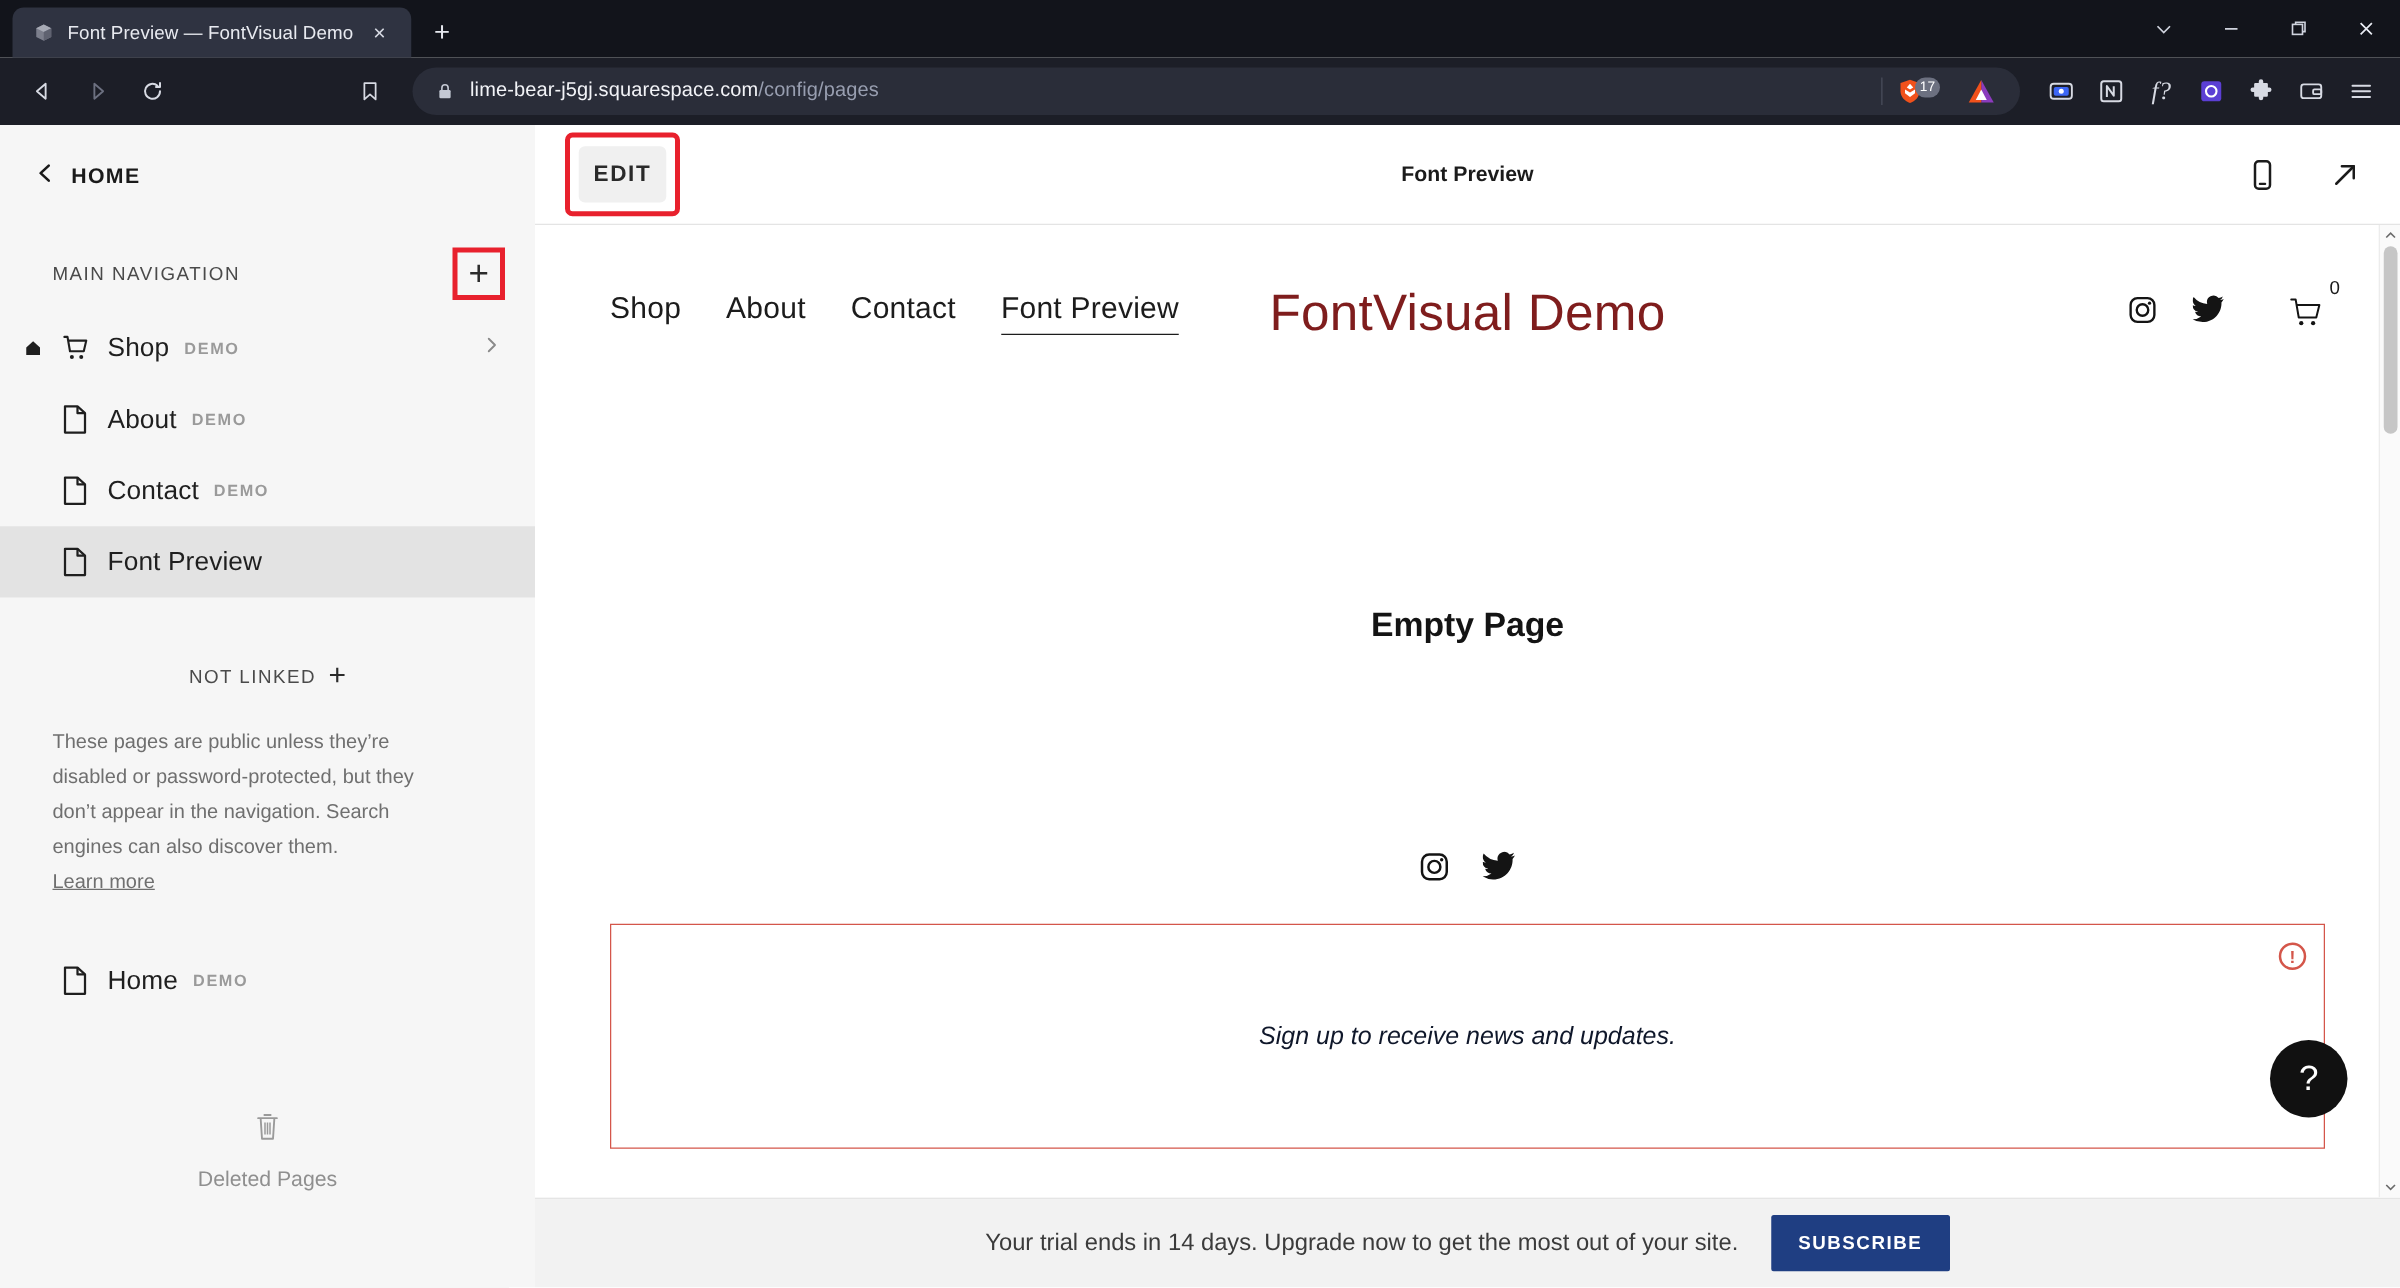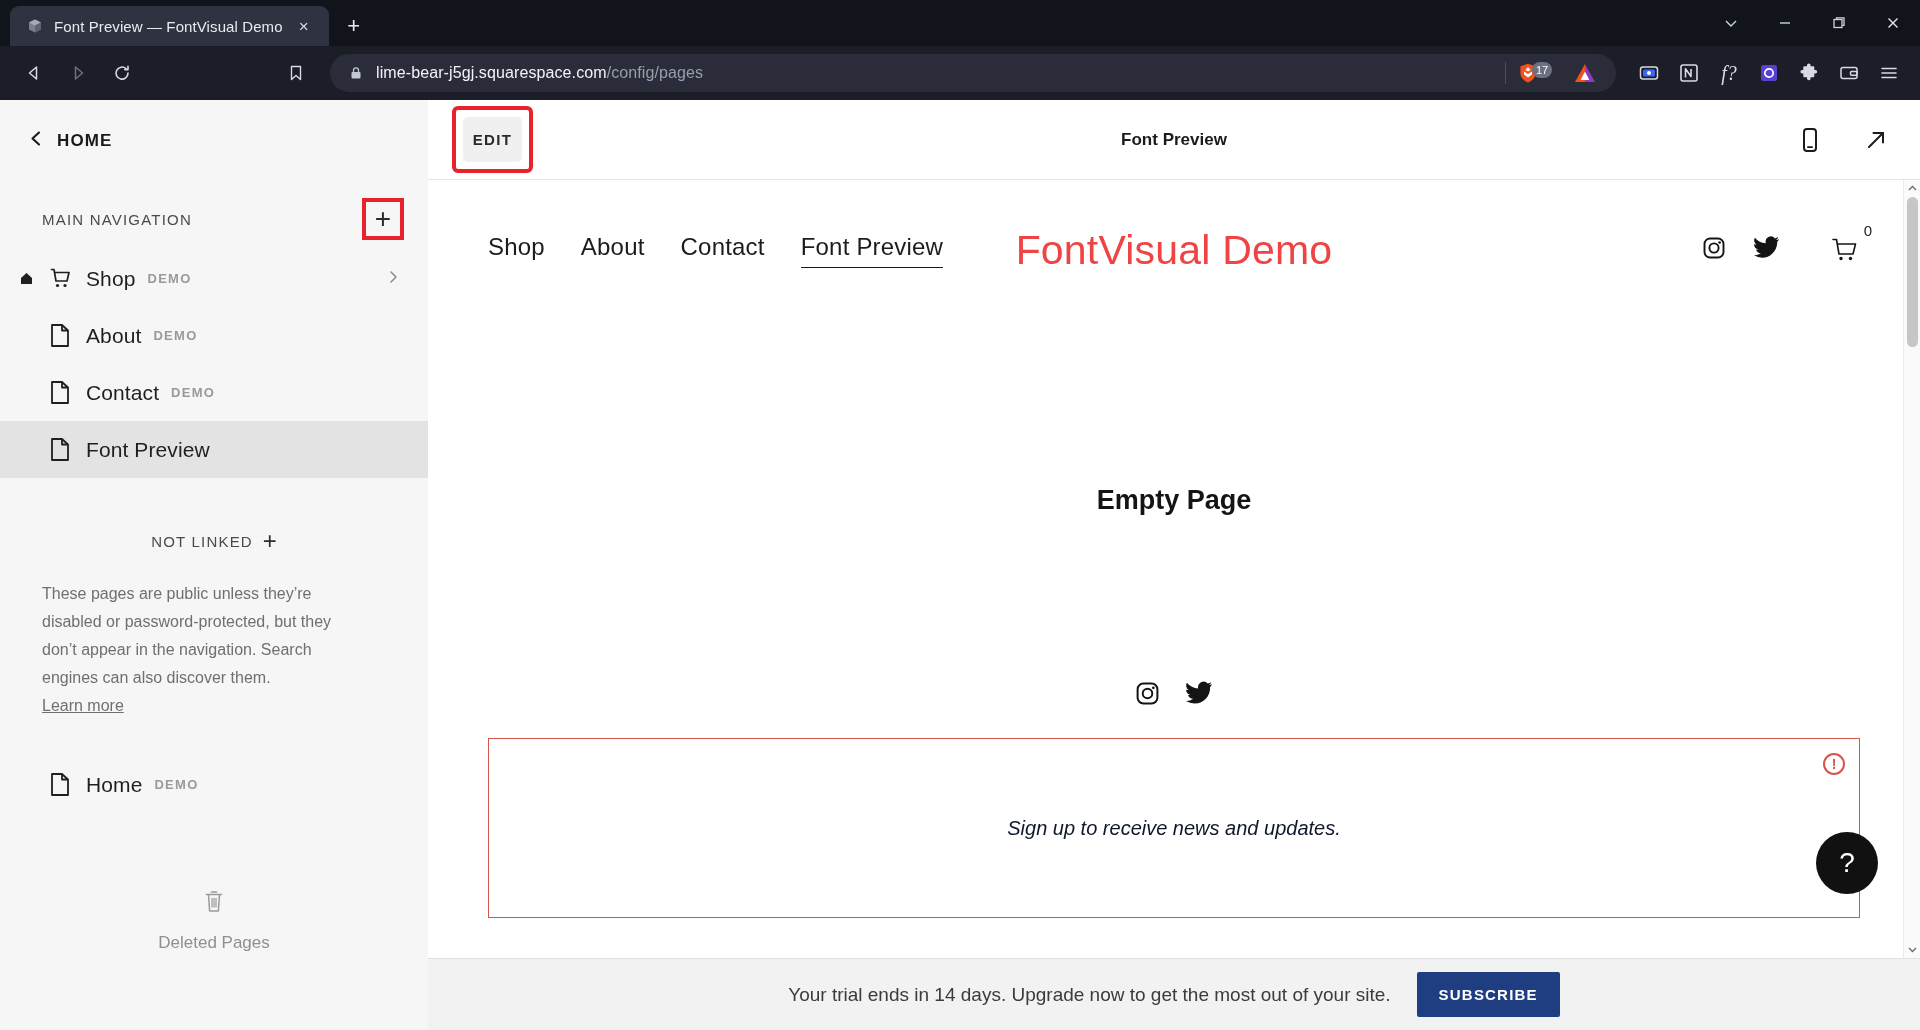--- a/index.html
+++ b/index.html
@@ -103,22 +103,22 @@
   .trash-wrap { text-align: center; margin-top: 76px; }
   .trash-label { font-size: 17px; color: #8f8f8f; margin-top: 14px; }
 
   
   .main { flex: 1; display: flex; flex-direction: column; min-width: 0; background:#fff; }
   .prev-header {
     height: 80px; flex: 0 0 80px; background: #fff; border-bottom: 1px solid #e4e4e4;
     display: flex; align-items: center; padding: 0 28px 0 28px; position: relative;
   }
   .edit-btn {
-    width: 59px; height: 45px; background: #f0f0f0; border-radius: 5px; display: flex;
-    align-items: center; justify-content: center; font-size: 15px; font-weight: 700;
+    width: 70px; height: 45px; background: #f0f0f0; border-radius: 5px; display: flex;
+    align-items: center; justify-content: center; font-size: 18px; font-weight: 700;
     letter-spacing: 1.3px; color: #2a2a2a;
   }
   .edit-wrap { padding: 7px; }
   .edit-wrap.highlight { outline: 4px solid #e8212d; border-radius: 2px; }
   .prev-title-block { position: absolute; left: 0; right: 0; text-align: center; pointer-events: none; }
   .prev-title { font-size: 17px; font-weight: 700; color: #1b1b1b; }
   .prev-sub { font-size: 16px; color: #6b6b6b; margin-top: 4px; }
   .prev-actions { margin-left: auto; display: flex; align-items: center; gap: 34px; z-index: 2;}
   .pa-icon { width: 32px; height: 32px; display: flex; align-items: center; justify-content: center; color:#1b1b1b;}
 
@@ -129,21 +129,21 @@
     display: flex; align-items: center; height: 120px; padding-top: 20px;
   }
   .site-nav { display: flex; gap: 36px; align-items: baseline; }
   .site-nav a {
     font-size: 24px; color: #1c1c1c; text-decoration: none; letter-spacing: .2px;
     padding-bottom: 6px; font-family: "Liberation Sans", sans-serif;
   }
   .site-nav a.current { border-bottom: 1.5px solid #1c1c1c; }
   .site-brand {
     position: absolute; left: 0; right: 0; text-align: center; font-size: 41px;
-    color: #ef4444; letter-spacing: .2px; pointer-events: none; font-weight: 400;
+    color: #7f1d1d; letter-spacing: .2px; pointer-events: none; font-weight: 400;
   }
   .site-social { margin-left: auto; display: flex; align-items: center; gap: 28px; z-index: 2; }
   .cart { position: relative; display: flex; align-items: center; margin-left: 22px; }
   .cart-count { position: absolute; right: -12px; top: -14px; font-size: 15px; color: #1c1c1c; }
 
   .empty-wrap { text-align: center; margin-top: 185px; }
   .empty-title { font-size: 27px; font-weight: 700; color: #141414; }
   .empty-sub { font-size: 22px; color: #6d6d6d; margin-top: 34px; }
 
   .footer-social { display: flex; justify-content: center; gap: 26px; margin-top: 165px; }

